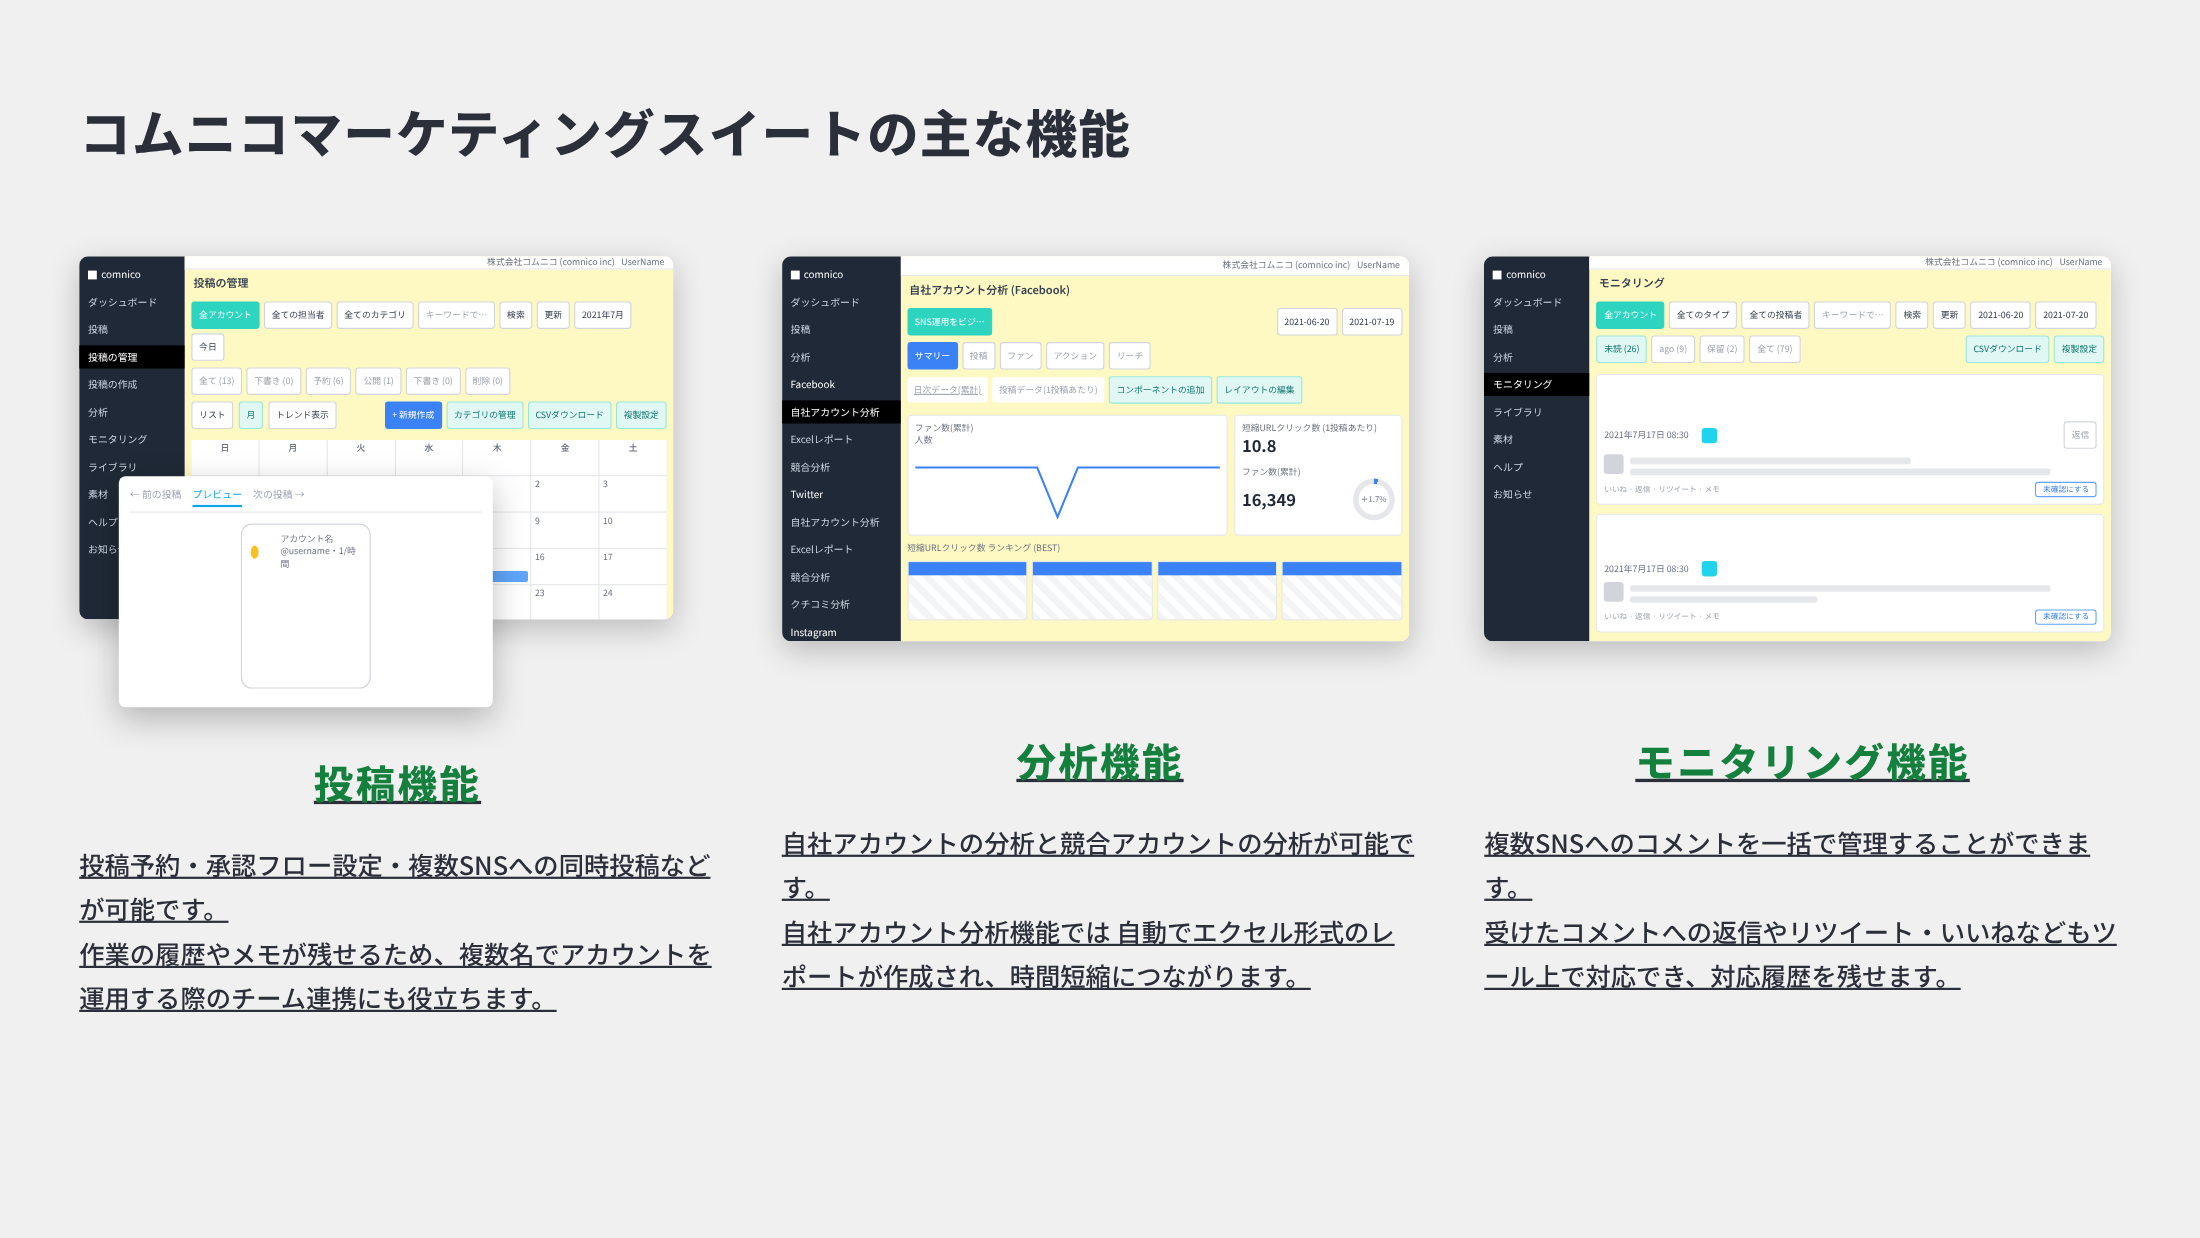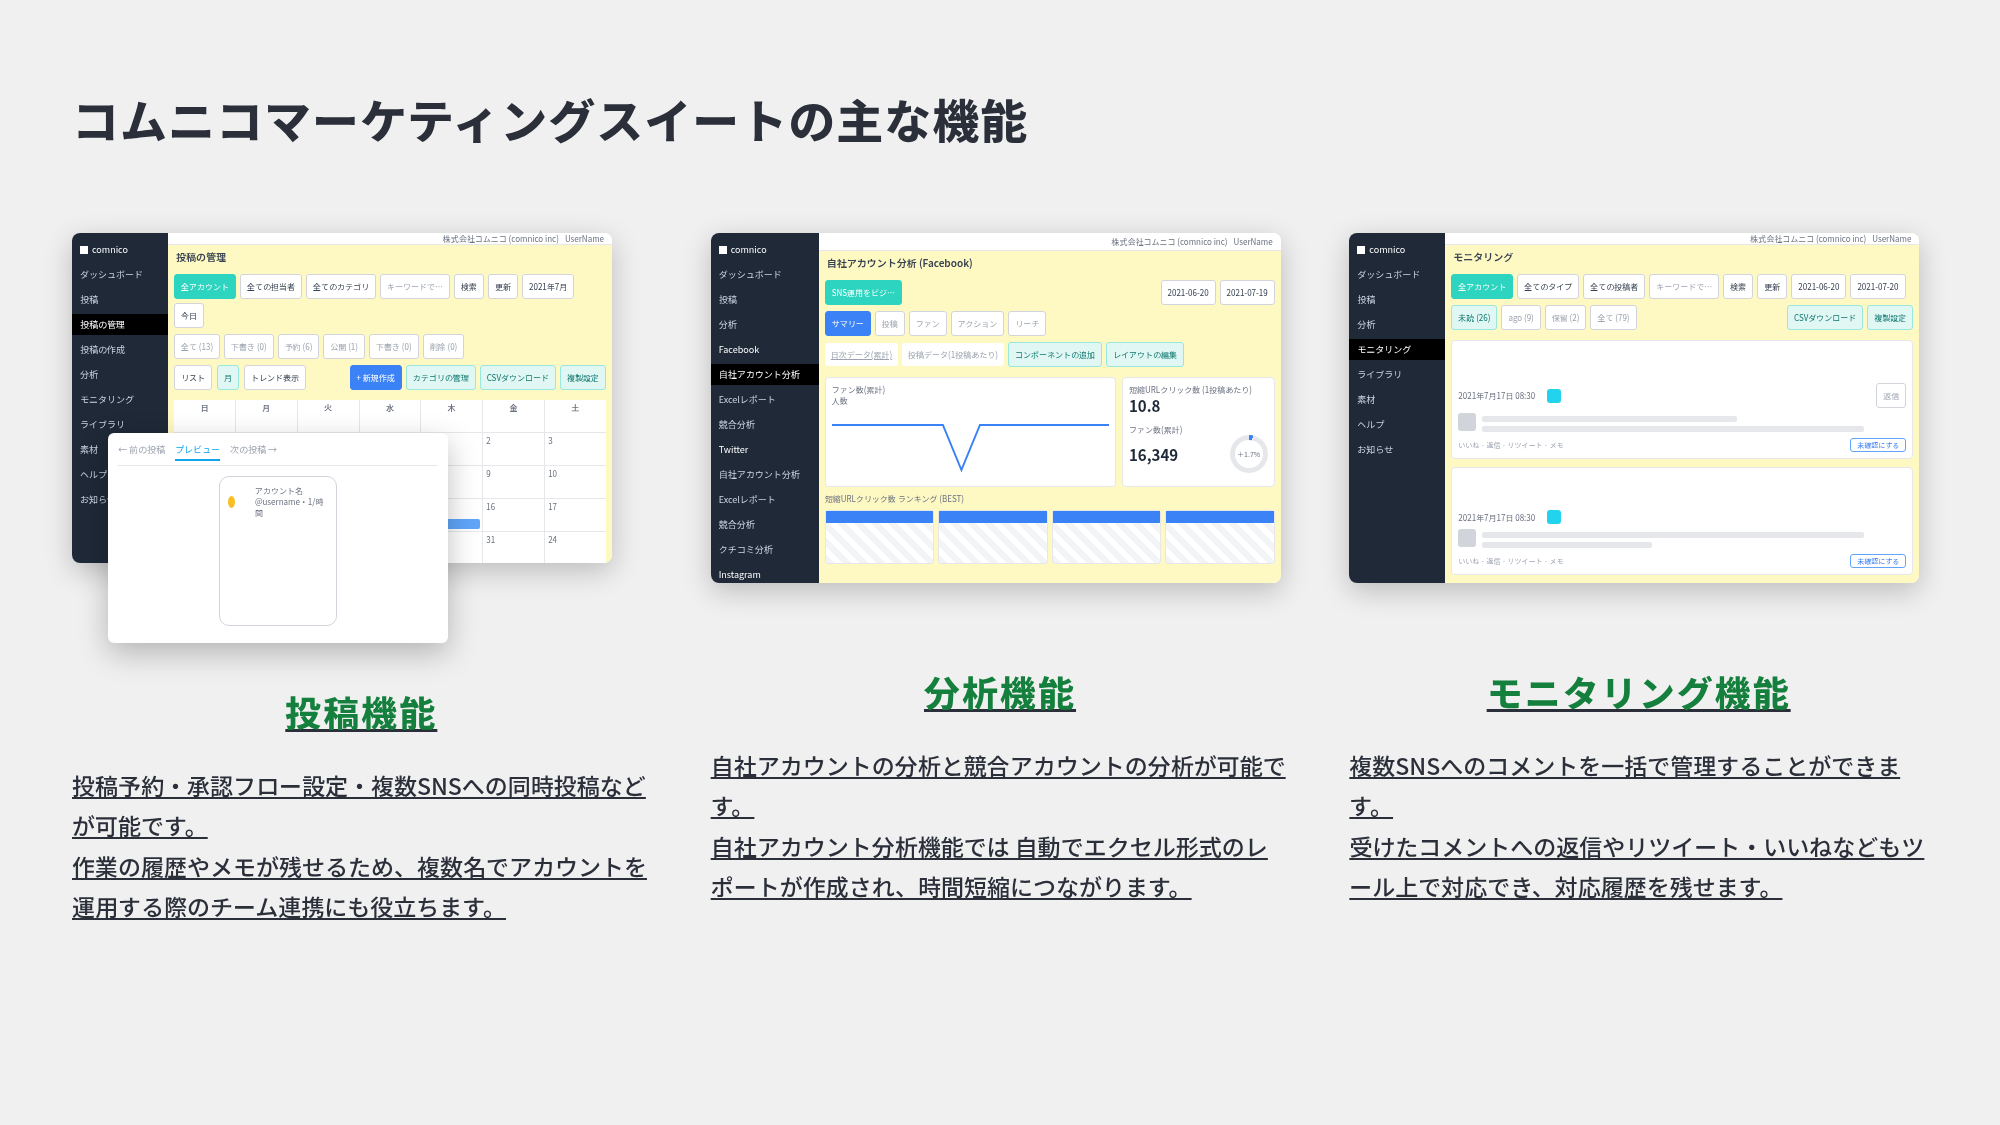--- a/index.html
+++ b/index.html
@@ -253,21 +253,21 @@
               <div class="cell">13<div class="ev g">12:00</div></div>
               <div class="cell">14<div class="ev g">14:00</div></div>
               <div class="cell">15<div class="ev b">15:30</div></div>
               <div class="cell">16</div>
               <div class="cell">17</div>
               <div class="cell">18</div>
               <div class="cell">19<div class="ev g">12:00</div></div>
               <div class="cell">20</div>
               <div class="cell">21</div>
               <div class="cell">22</div>
-              <div class="cell">31</div>
+              <div class="cell">23</div>
               <div class="cell">24</div>
             </div>
           </div>
         </div>
       </div>
 
       <div class="preview">
         <div class="pv-tabs">
           <span>← 前の投稿</span>
           <span class="act">プレビュー</span>

